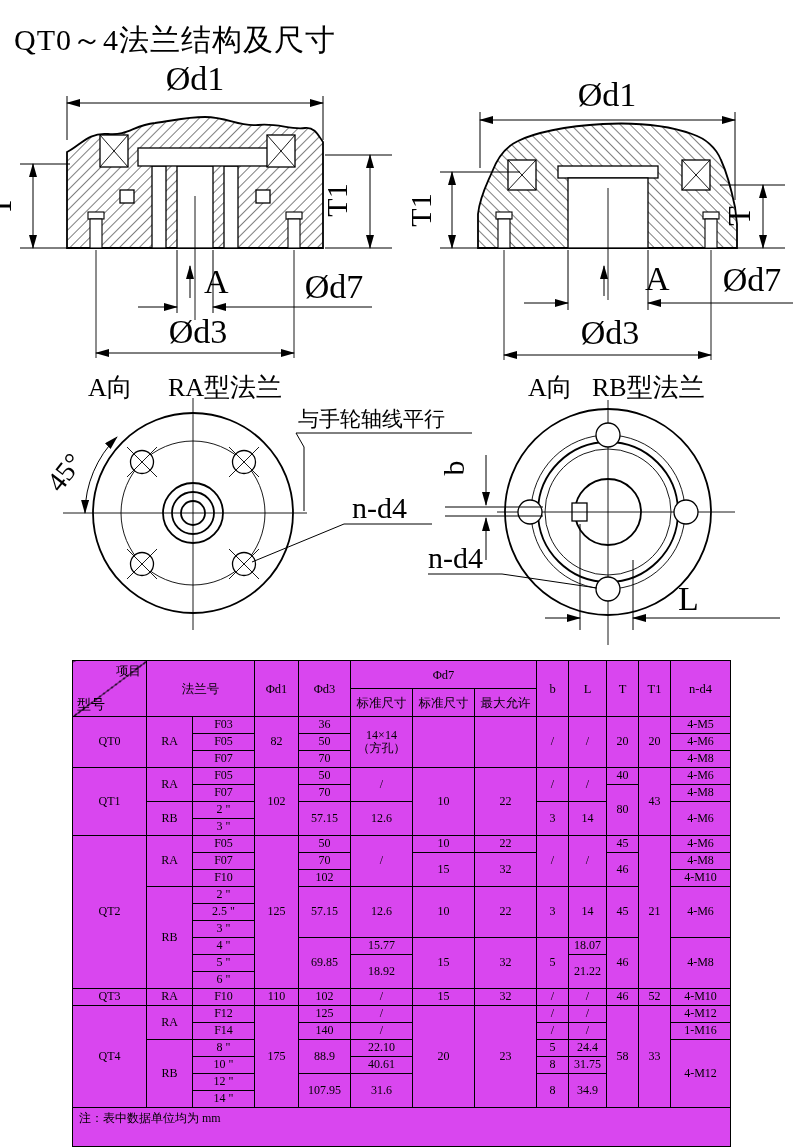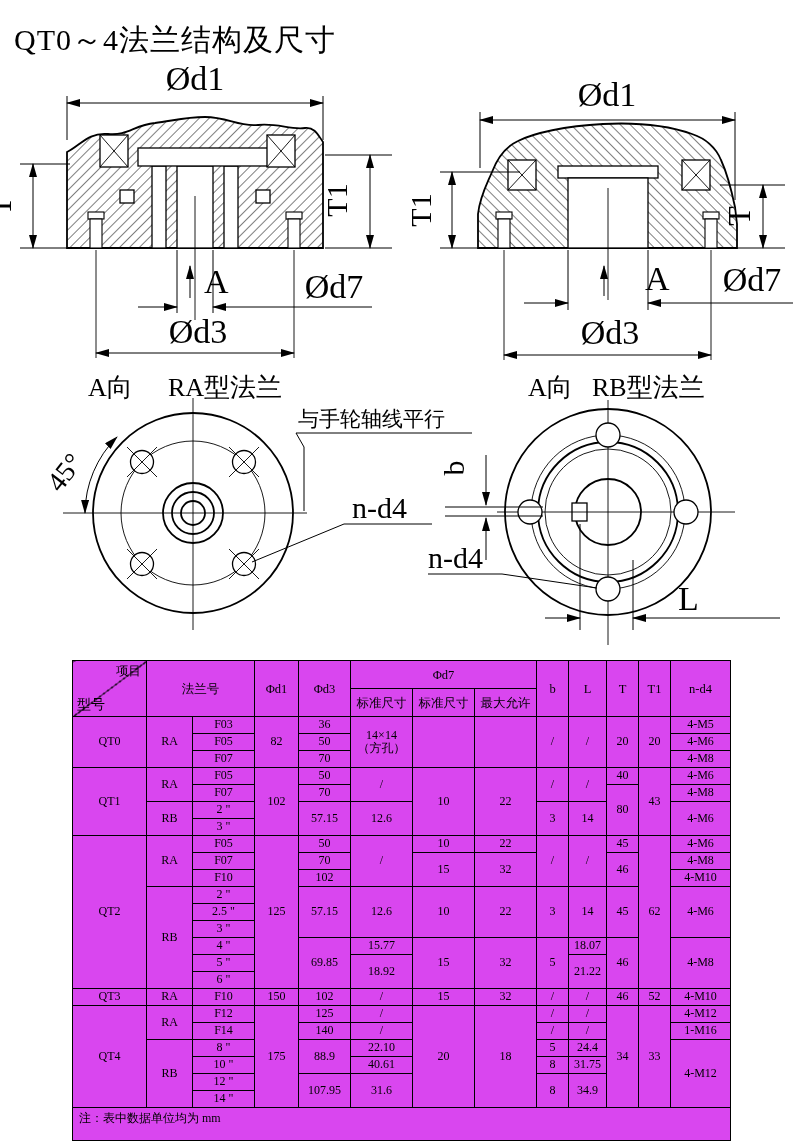--- a/index.html
+++ b/index.html
@@ -17,21 +17,21 @@
   .hatchfill{stroke:#000;stroke-width:1.8;}
   table.dims{position:absolute;top:660px;left:72px;width:658px;border-collapse:collapse;
         table-layout:fixed;font-size:12px;background:#d946ef;}
   .dims td,.dims th{border:1px solid #000;text-align:center;vertical-align:middle;
         padding:0;height:16px;font-weight:normal;line-height:1.12;white-space:pre-line;}
   .dims thead th{height:27px;font-size:12.5px;}
   .corner{position:relative;background-image:linear-gradient(to bottom right,
         transparent 49.4%, #000 49.4%, #000 50.6%, transparent 50.6%);}
   .corner .c-top{position:absolute;top:3px;right:5px;font-size:12.5px;}
   .corner .c-bottom{position:absolute;bottom:3px;left:4px;font-size:14px;}
-  .dims tfoot td{text-align:left;padding:2px 0 12px 6px;height:18px;}
+  .dims tfoot td{text-align:left;padding:2px 0 18px 6px;height:18px;}
 </style>
 </head>
 <body>
 
 <div class="page">
 
   <h1 class="page-title">QT0～4法兰结构及尺寸</h1>
 
   <svg class="drawing" width="800" height="645" viewBox="0 0 800 645">
     <defs>
@@ -331,21 +331,21 @@
           <td rowspan="3">RA</td>
           <td>F05</td>
           <td rowspan="9">125</td>
           <td>50</td>
           <td rowspan="3">/</td>
           <td>10</td>
           <td>22</td>
           <td rowspan="3">/</td>
           <td rowspan="3">/</td>
           <td>45</td>
-          <td rowspan="9">62</td>
+          <td rowspan="9">21</td>
           <td>4-M6</td>
         </tr>
         <tr>
           <td>F07</td>
           <td>70</td>
           <td rowspan="2">15</td>
           <td rowspan="2">32</td>
           <td rowspan="2">46</td>
           <td>4-M8</td>
         </tr>
@@ -388,43 +388,43 @@
           <td rowspan="2">18.92</td>
           <td rowspan="2">21.22</td>
         </tr>
         <tr>
           <td>6 "</td>
         </tr>
         <tr>
           <td>QT3</td>
           <td>RA</td>
           <td>F10</td>
-          <td>150</td>
+          <td>110</td>
           <td>102</td>
           <td>/</td>
           <td>15</td>
           <td>32</td>
           <td>/</td>
           <td>/</td>
           <td>46</td>
           <td>52</td>
           <td>4-M10</td>
         </tr>
         <tr>
           <td rowspan="6">QT4</td>
           <td rowspan="2">RA</td>
           <td>F12</td>
           <td rowspan="6">175</td>
           <td>125</td>
           <td>/</td>
           <td rowspan="6">20</td>
-          <td rowspan="6">18</td>
-          <td>/</td>
-          <td>/</td>
-          <td rowspan="6">34</td>
+          <td rowspan="6">23</td>
+          <td>/</td>
+          <td>/</td>
+          <td rowspan="6">58</td>
           <td rowspan="6">33</td>
           <td>4-M12</td>
         </tr>
         <tr>
           <td>F14</td>
           <td>140</td>
           <td>/</td>
           <td>/</td>
           <td>/</td>
           <td>1-M16</td>

